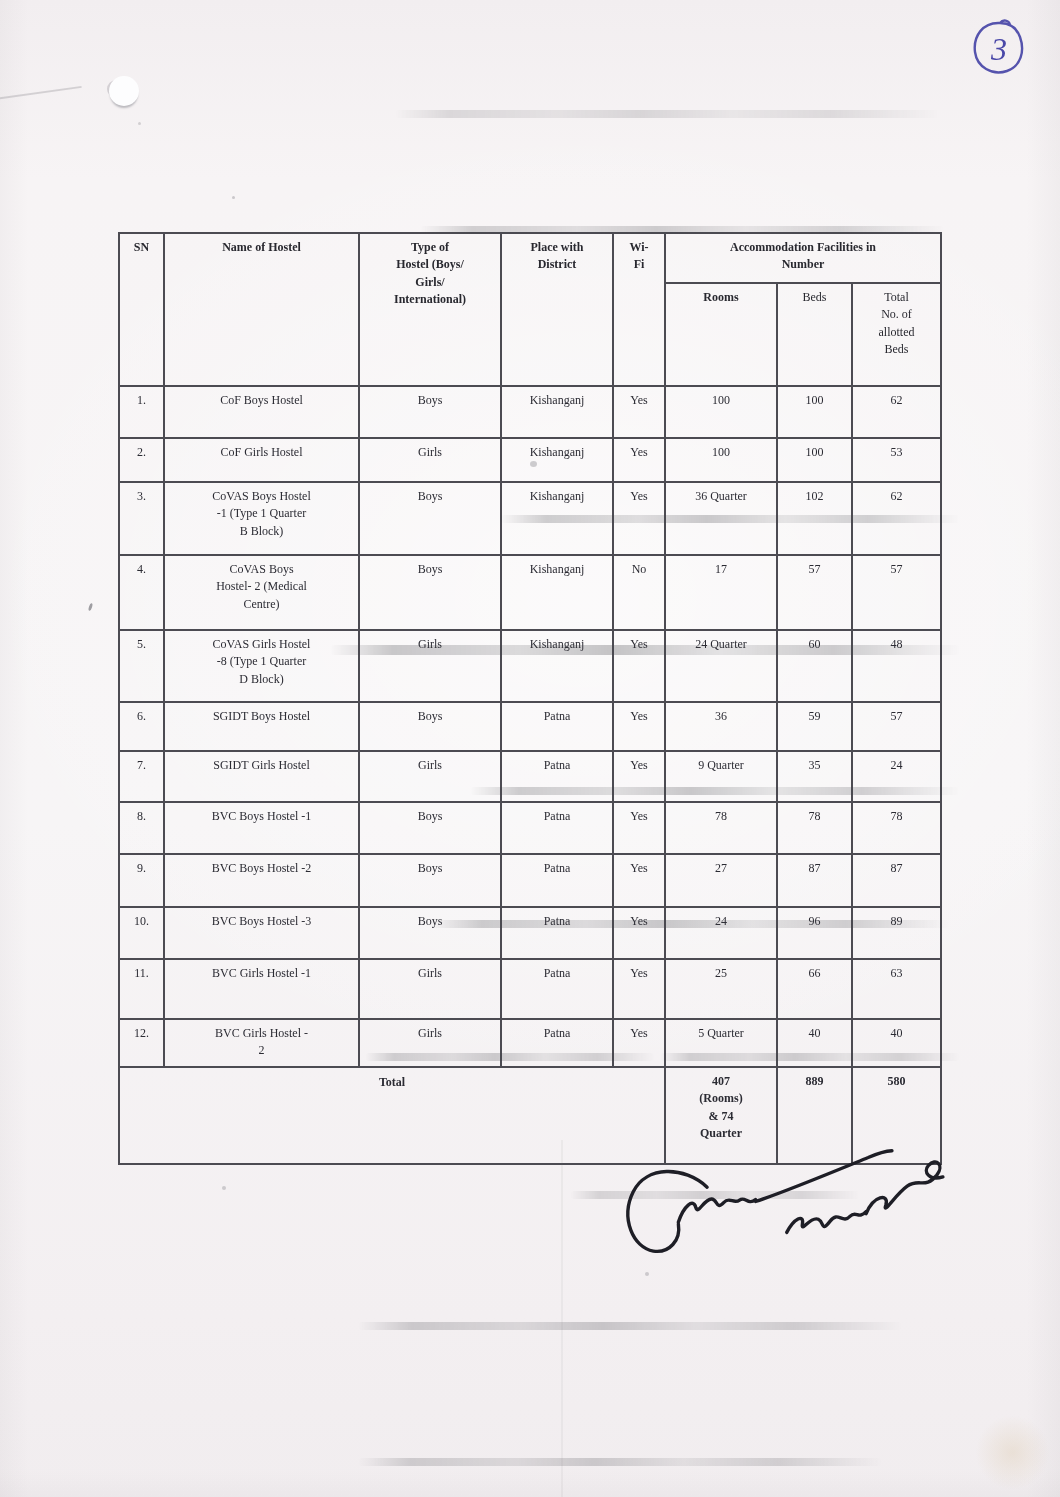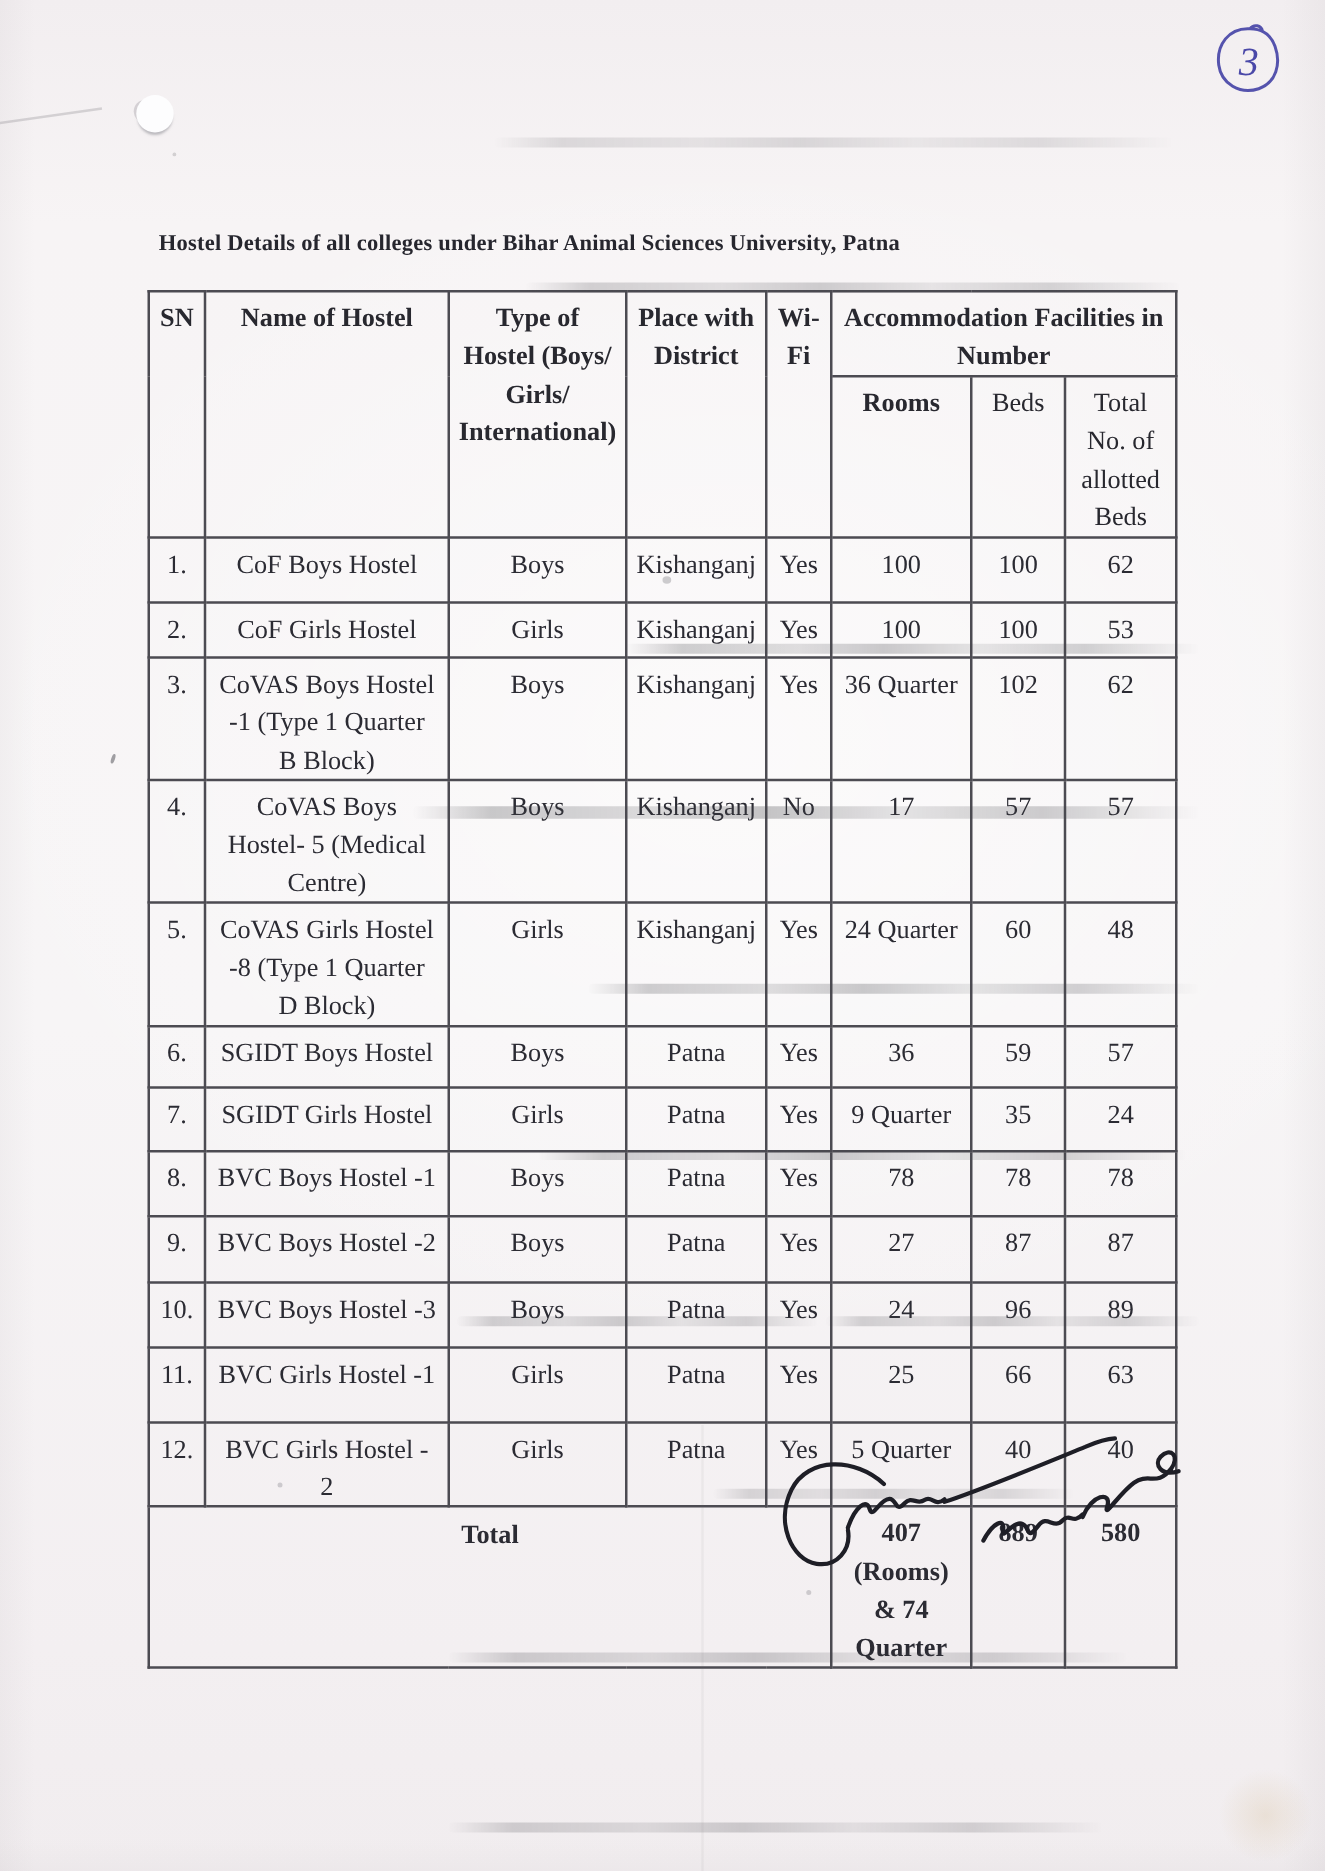--- a/index.html
+++ b/index.html
@@ -27,21 +27,21 @@
   .doc-title {
     position: absolute; left: 127px; top: 184px;
     font-size: 18px; font-weight: bold; letter-spacing: 0.2px;
     color: #26262e;
   }
   table.hostel-table {
     position: absolute; left: 118px; top: 232px;
     width: 822px;
     border-collapse: collapse;
     table-layout: fixed;
-    font-size: 21px;
+    font-size: 12px;
     color: #2b2b33;
   }
   .hostel-table th, .hostel-table td {
     border: 2px solid #4c4b52;
     vertical-align: top;
     text-align: center;
     padding: 5px 3px 0 3px;
     white-space: pre-line;
     line-height: 1.45;
     font-weight: normal;
@@ -91,21 +91,20 @@
   <div class="corner-line"></div>
   <div class="punch-blob"></div>
 
   <div class="page-num-wrap">
     <svg width="72" height="72" viewBox="0 0 72 72">
       <path d="M37,9 C20,8 10,22 12,38 C14,53 29,62 44,57 C58,52 62,37 57,23 C53,12 45,9 37,9 M37,9 C40,5 46,6 47,11" fill="none" stroke="#5553ad" stroke-width="2.4" stroke-linecap="round"></path>
       <text x="36" y="46" text-anchor="middle" font-size="32" font-family="Liberation Serif, serif" font-style="italic" fill="#4a48a8">3</text>
     </svg>
   </div>
 
-  <div class="doc-title">Hostel Details of all colleges under Bihar Animal Sciences University, Patna</div>
 
   <table class="hostel-table">
     <colgroup>
       <col style="width:45px">
         <col style="width:195px">
         <col style="width:142px">
         <col style="width:112px">
       <col style="width:52px">
         <col style="width:112px">
         <col style="width:75px">
@@ -164,21 +163,21 @@
         <td>Boys</td>
         <td>Kishanganj</td>
         <td>Yes</td>
         <td>36 Quarter</td>
         <td>102</td>
         <td>62</td>
       </tr>
       <tr style="height:75px">
         <td>4.</td>
         <td>CoVAS Boys
-Hostel- 5 (Medical
+Hostel- 2 (Medical
 Centre)</td>
         <td>Boys</td>
         <td>Kishanganj</td>
         <td>No</td>
         <td>17</td>
         <td>57</td>
         <td>57</td>
       </tr>
       <tr style="height:72px">
         <td>5.</td>

